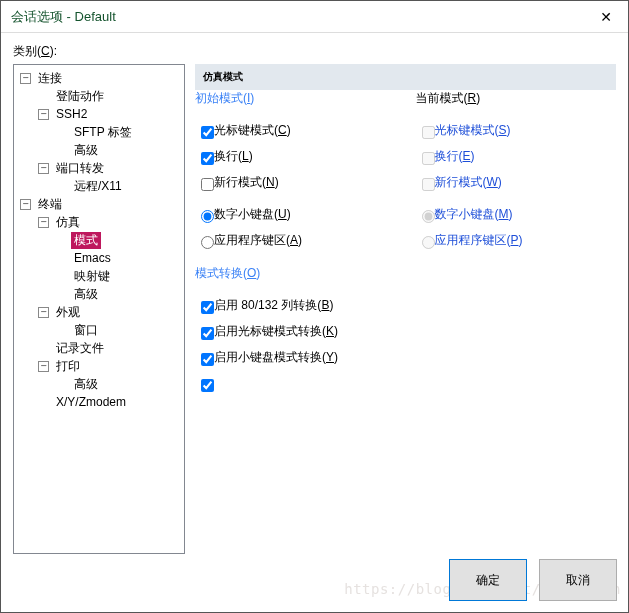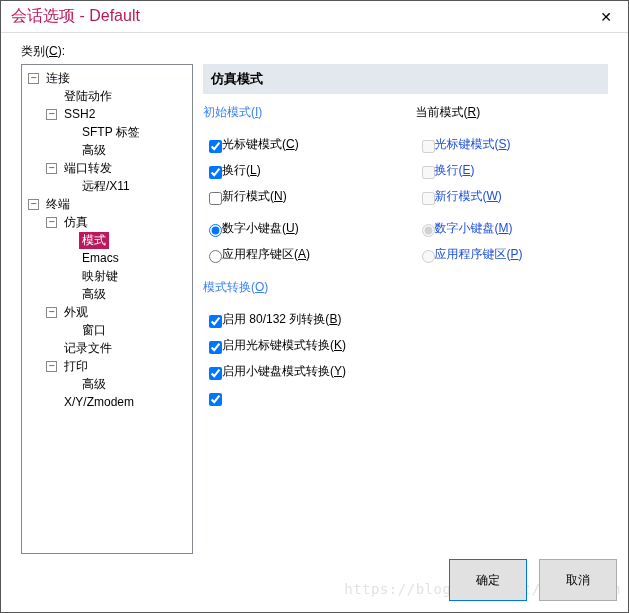--- a/index.html
+++ b/index.html
@@ -1,34 +1,34 @@
 <!DOCTYPE html>
 <html><head>
 <meta charset="utf-8">
 <style>
 * { box-sizing: border-box; font-family: "Microsoft YaHei", "Segoe UI", Tahoma, sans-serif; font-size: 12px; }
 body { margin: 0; background: #fff; width: 629px; height: 613px; overflow: hidden; border: 1px solid #555; }
 .titlebar { display: flex; align-items: center; justify-content: space-between; height: 32px; padding: 0 0 0 10px; border-bottom: 1px solid #ddd; }
-.titlebar .title { font-size: 16px; color: #be185d; }
+.titlebar .title { font-size: 13px; color: #14532d; }
 .titlebar .close { width: 44px; height: 30px; display: flex; align-items: center; justify-content: center; font-size: 14px; font-family: Arial; color: #000; cursor: pointer; }
-.body { padding: 10px 20px; }
+.body { padding: 10px 12px; }
 .cat-label { display: block; margin-bottom: 4px; }
 .cat-label .ul { text-decoration: underline; }
 .cols { display: flex; gap: 10px; }
 .treebox { width: 172px; height: 490px; border: 1px solid #828790; background: #fff; padding: 4px 0; overflow: hidden; }
 .tree ul { list-style: none; margin: 0; padding-left: 18px; }
 .tree > ul { padding-left: 4px; }
 .tree li { position: relative; white-space: nowrap; }
 .tree .row { display: flex; align-items: center; height: 18px; padding-left: 2px; }
 .tree .toggle { width: 11px; height: 11px; border: 1px solid #888; background: #fff; display: inline-flex; align-items: center; justify-content: center; font-size: 10px; line-height: 1; margin-right: 4px; color: #555; cursor: pointer; font-family: Consolas, monospace; }
 .tree .spacer { width: 15px; display: inline-block; }
 .tree .label { padding: 0 3px; cursor: pointer; }
 .tree .label.selected { background: #be185d; color: #fff; }
 .panel { flex: 1; }
-.panel-title { background: #e2e8ee; padding: 6px 8px; font-weight: bold; font-size: 13px; margin-bottom: 10px; }
+.panel-title { background: #e2e8ee; padding: 6px 8px; font-weight: bold; font-size: 10px; }
 .groups { display: flex; gap: 20px; }
 .group { flex: 1; }
 .group-label { margin-bottom: 6px; color: #3b82f6; }
 .group.disabled .group-label { color: #777; }
 .opt { display: flex; align-items: flex-end; height: 26px; gap: 0; padding-left: 6px; }
 .opt input[type=checkbox], .opt input[type=radio] { margin: 0; }
 .opt .text.disabled, .group.disabled .opt .text { color: #1d4ed8; }
 .ul { text-decoration: underline; }
 .section { margin-top: 16px; }
 .footer { position: absolute; right: 12px; bottom: 12px; display: flex; gap: 12px; }

